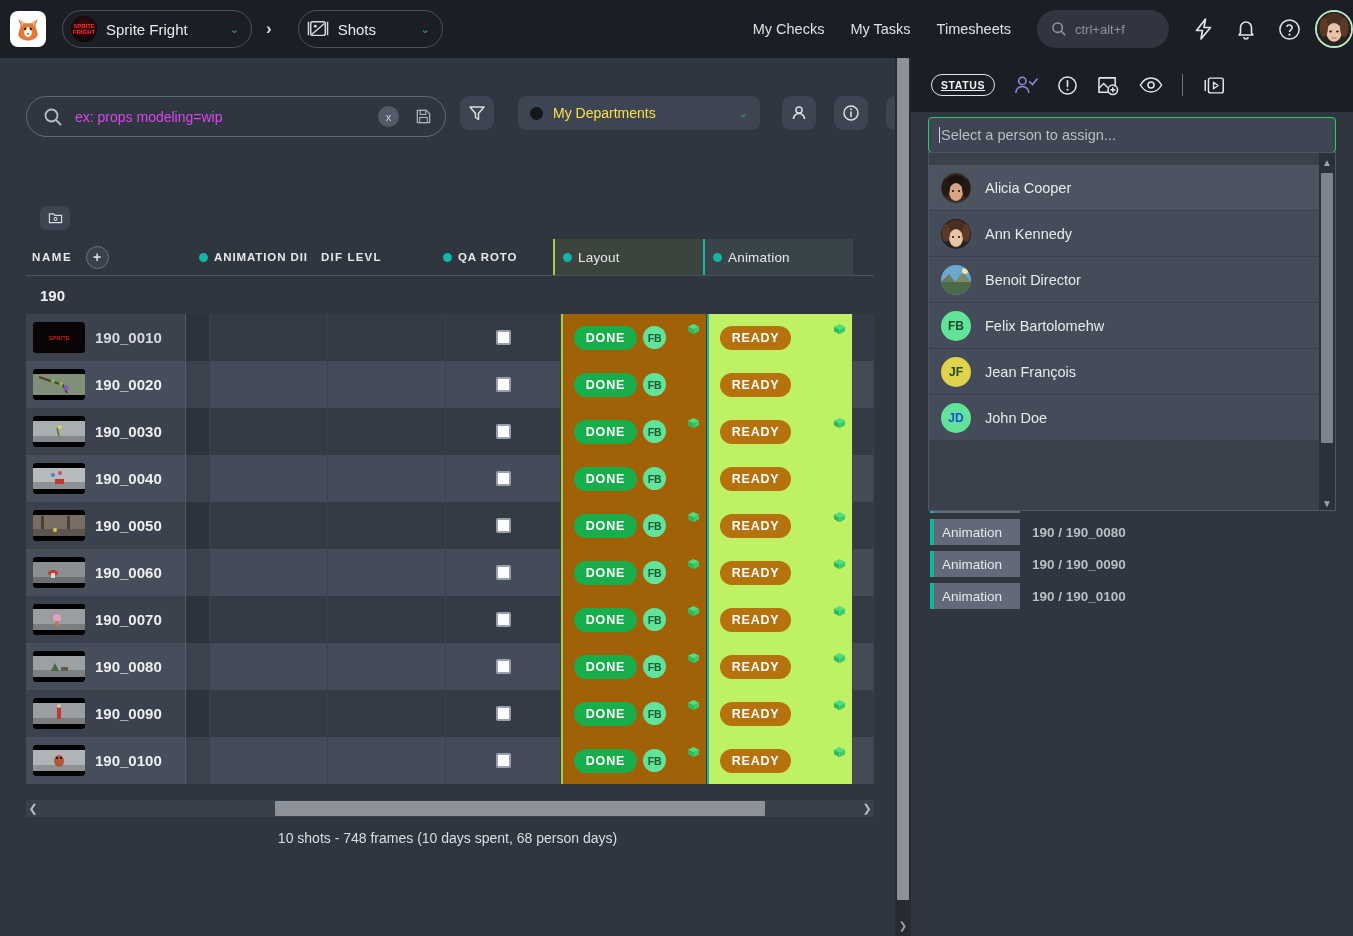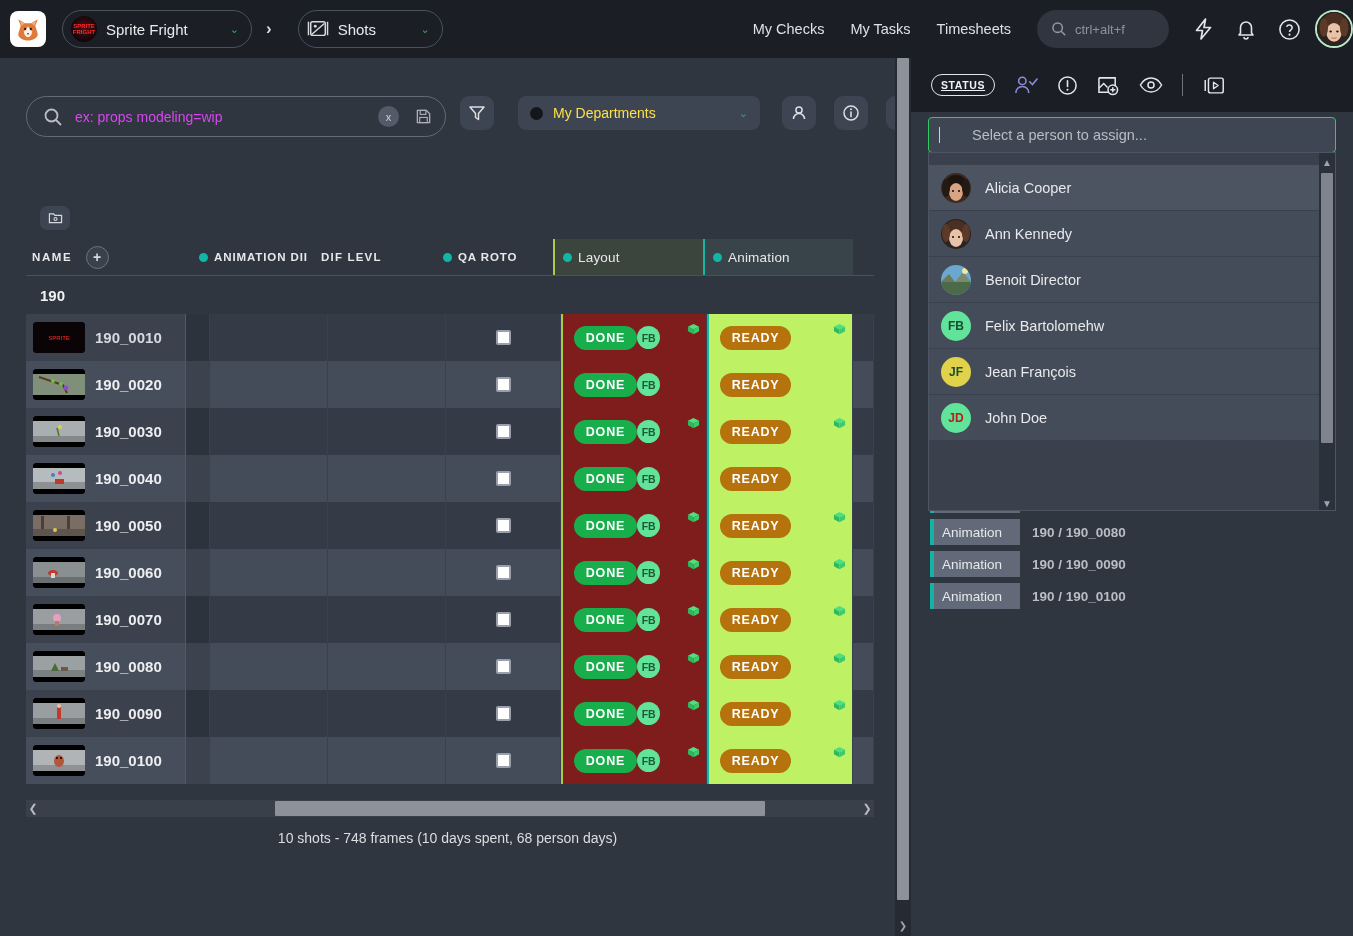--- a/index.html
+++ b/index.html
@@ -125,21 +125,21 @@
   .row.even .cell.name { background: #474e5b; }
   .thumb { width: 52px; height: 31px; border-radius: 4px; overflow: hidden; flex: none; background:#000;}
   .thumb .inner { width: 100%; height: 100%; }
   .rowname { font-size: 15px; font-weight: bold; color: #edeef0; }
   .rowname.first { color: #d7dae0; }
   .cell.gap  { width: 24px; background: rgba(0,0,0,.12); border-right:1px solid #3b414c;}
   .cell.c1 { width: 122px; }
   .cell.c2 { width: 122px; }
   .cell.c3 { width: 118px; justify-content: center; }
   .chk { width: 15px; height: 15px; background: #fff; border: 2px solid #9aa0ab; border-radius: 2px; cursor: pointer;}
-  .cell.layout { width: 150px; background: #7f1d1d; border-left: 2px solid #a8cc44; padding-left: 11px;}
+  .cell.layout { width: 150px; background: #a16207; border-left: 2px solid #a8cc44; gap: 6px; padding-left: 11px;}
   .cell.anim   { width: 150px; background: #bef264; border-left: 2px solid #16b6a5; padding-left: 11px;}
   .cell.tail   { width: 22px; }
   .badge {
     border-radius: 13px; font-size: 12.5px; font-weight: bold; letter-spacing: .8px;
     padding: 5px 12px; color: #fff; cursor: pointer; white-space: nowrap;
   }
   .badge.done  { background: #17ae4b; }
   .badge.ready { background: #b5720d; }
   .fb-chip {
     width: 23px; height: 23px; border-radius: 50%; background: #62e39a; color: #1d5a34;
@@ -190,21 +190,21 @@
     border: 1.5px solid #e3e5e8; border-radius: 14px; padding: 4px 9px; font-size: 10.5px;
     font-weight: bold; letter-spacing: .6px; color: #f0f1f3; cursor: pointer; text-decoration: underline;
   }
   .rtoolbar .ic { cursor: pointer; display:flex; color: #e4e6e9; }
   .rtoolbar .ic.violet { color: #8e8bd6; }
   .vdiv { width: 1px; height: 22px; background: #6e737d; }
 
   .assign-wrap { position: absolute; left: 17px; top: 59px; width: 408px; }
   .assign-input {
     height: 36px; border: 1px solid #2ecc5e; border-radius: 4px; background: #3f4653;
-    display: flex; align-items: center; padding: 0 10px; cursor: text; gap: 31px;
+    display: flex; align-items: center; padding: 0 10px; cursor: text;
   }
   .caret-bar { width: 1px; height: 16px; background: #cfd2d7; margin-right: 1px;}
   .assign-input .ph { font-size: 14.5px; color: #b9bdc4; }
 
   .dropdown {
     position: absolute; left: 17px; top: 94px; width: 408px; height: 359px;
     background: #3a414d; border: 1px solid #4d5462; overflow: hidden;
   }
   .ddlist { position: absolute; left: 0; top: 12px; width: 392px; }
   .dditem {
@@ -902,21 +902,21 @@
           </div>
           <div class="dditem">
             <span class="dd-avatar" style="background:#62e39a;color:#1d4a30">FB</span>
             <span class="dd-name">Felix Bartolomehw</span>
           </div>
           <div class="dditem">
             <span class="dd-avatar" style="background:#e0d24a;color:#1d4a30">JF</span>
             <span class="dd-name">Jean François</span>
           </div>
           <div class="dditem">
-            <span class="dd-avatar" style="background:#62e39a;color:#b91c1c">JD</span>
+            <span class="dd-avatar" style="background:#62e39a;color:#1d4ed8">JD</span>
             <span class="dd-name">John Doe</span>
           </div>
         </div>
       <div class="dd-scroll">
         <div class="up">▲</div>
         <div class="bar"></div>
         <div class="dn">▼</div>
       </div>
     </div>
   </div>

